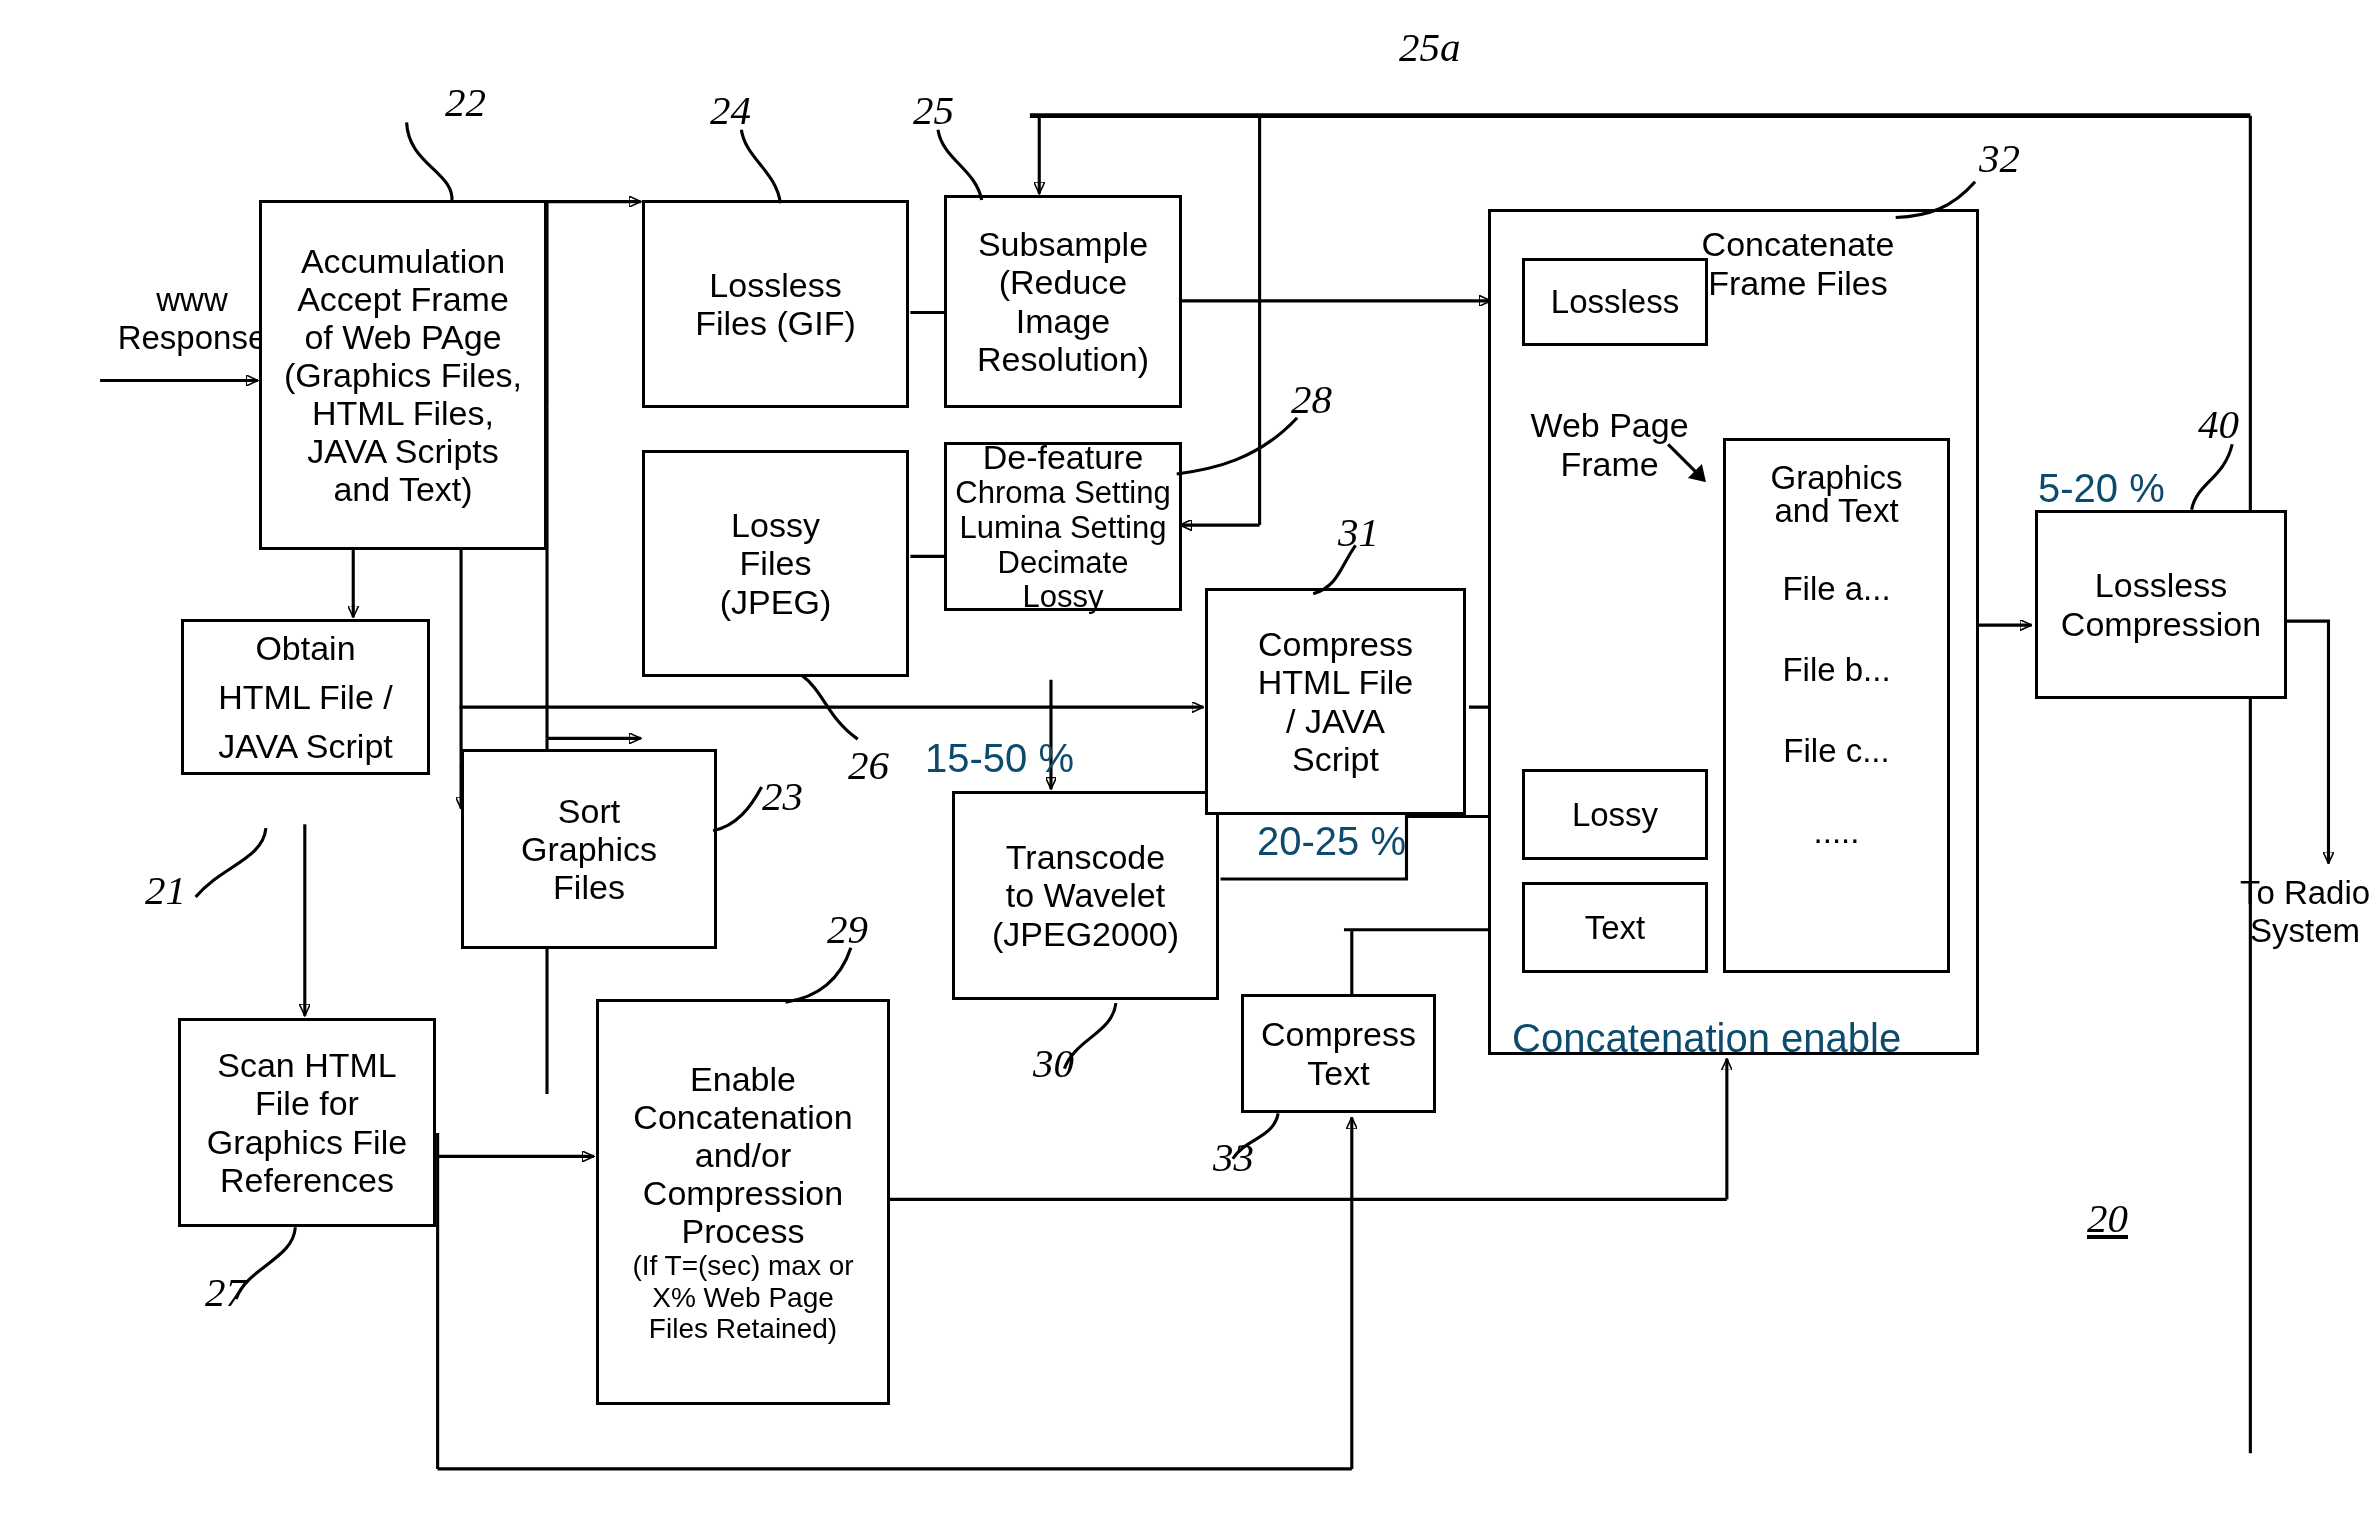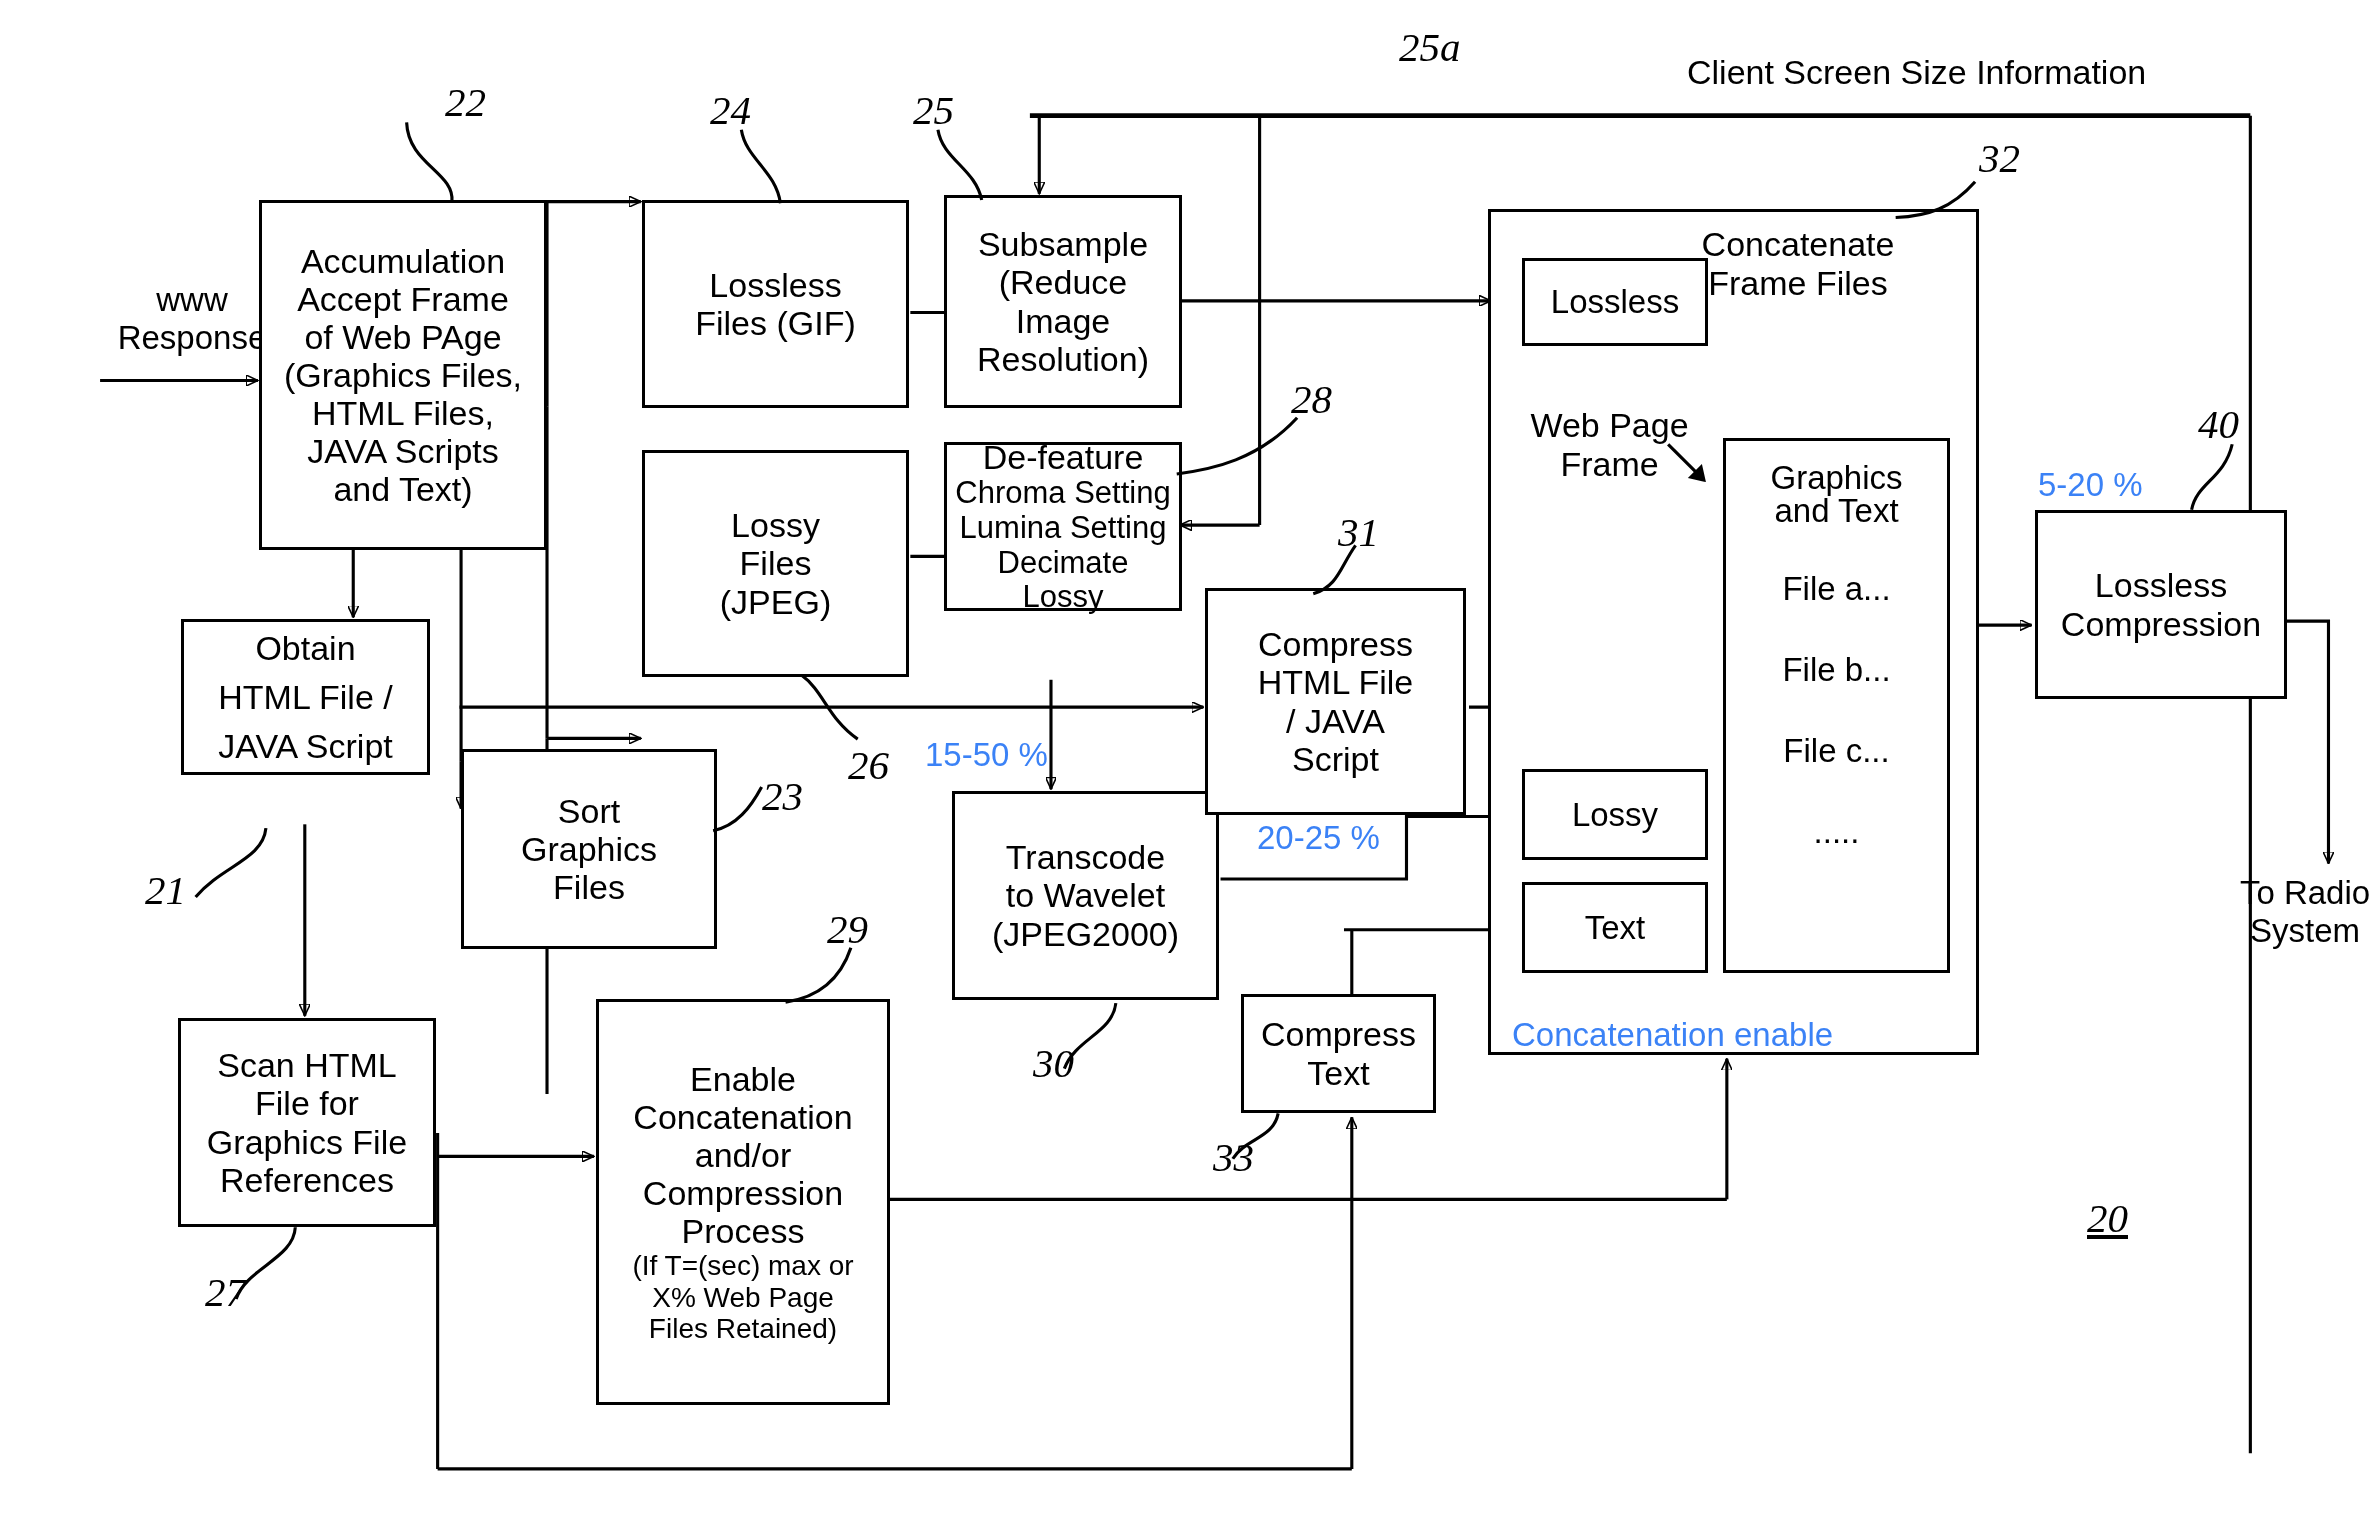--- a/index.html
+++ b/index.html
@@ -10,21 +10,21 @@
        display:flex;flex-direction:column;align-items:center;justify-content:center;
        text-align:center;color:#000;line-height:1.12;}
   .box .ln{display:block;white-space:nowrap;}
   .f44{font-size:34px;}
   .f40{font-size:31px;}
   .f36{font-size:28px;}
   .lbl{position:absolute;font-style:italic;font-size:41px;color:#000;white-space:nowrap;
        font-family:"Liberation Serif",serif;font-weight:400;}
   .lbl20{position:absolute;font-style:italic;font-size:41px;color:#000;white-space:nowrap;
        font-family:"Liberation Serif",serif;text-decoration:underline;}
-  .plain{position:absolute;font-size:33px;color:#3b82f6;white-space:nowrap;text-align:right;}
+  .plain{position:absolute;font-size:40px;color:#0c4a6e;white-space:nowrap;text-align:right;}
   .title{position:absolute;font-size:34px;color:#000;white-space:nowrap;}
   .inner{position:absolute;border:3.1px solid #000;background:#fff;box-sizing:border-box;
          display:flex;flex-direction:column;align-items:center;justify-content:center;
          text-align:center;color:#000;line-height:1.15;font-size:33px;}
   .filelist{position:absolute;border:3.1px solid #000;background:#fff;box-sizing:border-box;
             color:#000;font-size:33px;text-align:center;padding-top:20.3px;line-height:1.0;}
   .filelist div{margin-bottom:26.6px;white-space:nowrap;}
   .freetext{position:absolute;font-size:33px;color:#000;line-height:1.15;text-align:center;}
 </style>
 </head>
@@ -94,21 +94,20 @@
 
       <path d="M2530,800 L2600,800" marker-end="url(#ah)"></path>
 
       <path d="M2920,795 L2980,795 L2980,1105" marker-end="url(#ah)"></path>
 
       <path d="M2880,148 L2880,1860"></path>
 
     </g>
   </svg>
 
-  <div class="title" style="left:1687px; top:53px;">Client Screen Size Information</div>
   <div class="lbl" style="left:1399px; top:23.4px;">25a</div>
 
   <div class="freetext" style="left:102px; top:281px; width:180px;">
     <span class="ln">www</span>
     <span class="ln">Response</span>
   </div>
 
   <div class="box f44" style="left:259px; top:200px; width:288px; height:350px;">
     <span class="ln">Accumulation</span>
     <span class="ln">Accept Frame</span>

